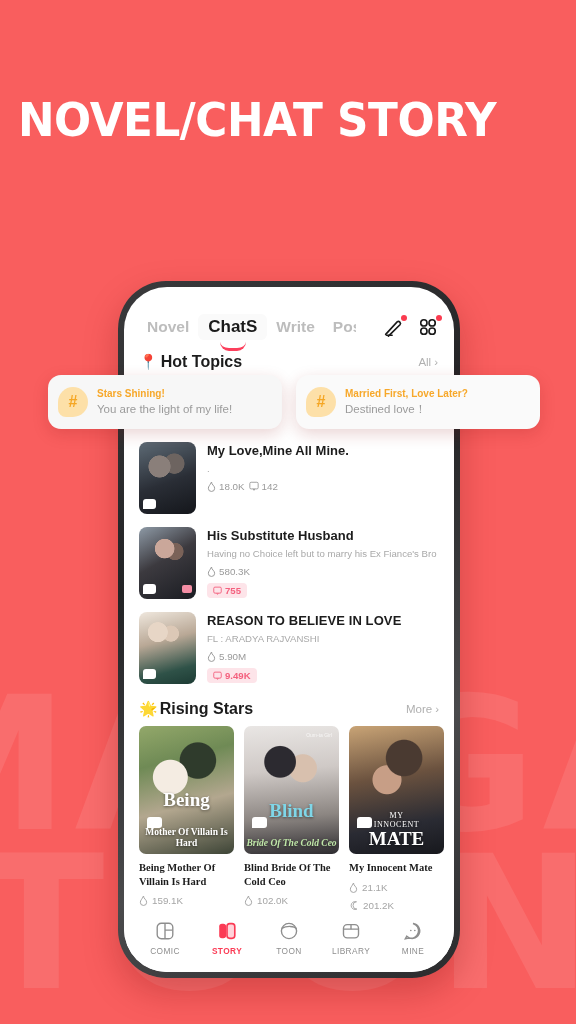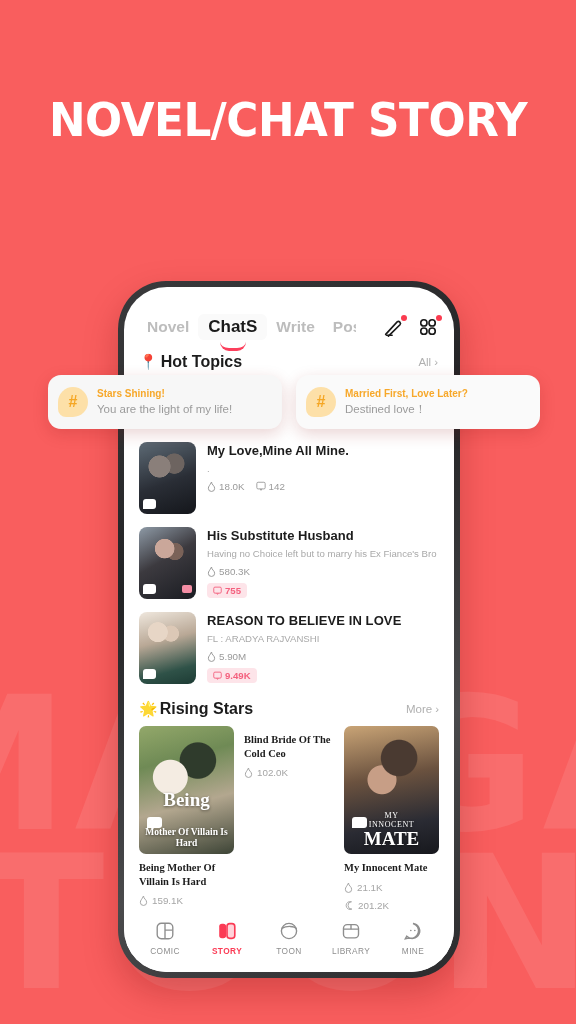--- a/index.html
+++ b/index.html
@@ -28,21 +28,21 @@
     letter-spacing:6px;
     color:#ffffff;
     opacity:0.09;
     white-space:nowrap;
   }
 
   
   .headline {
     position:absolute;
     top:96px; left:0; right:0;
-    text-align:center;
+    text-align:left;
     z-index:3;
   }
   .headline-text {
     display:inline-block;
     font-family:"DejaVu Sans", sans-serif;
     font-weight:bold;
     font-size:47px;
     line-height:1;
     color:#ffffff;
     letter-spacing:-0.5px;
@@ -167,21 +167,21 @@
     font-size:13px; font-weight:bold; color:#1c1c1c;
     white-space:nowrap; overflow:hidden; text-overflow:clip;
     line-height:1.25;
   }
   .story-title.caps { font-weight:bold; letter-spacing:0.1px; }
   .story-desc {
     font-size:9.6px; color:#a9a9a9; margin-top:4px;
     white-space:nowrap; overflow:hidden;
     line-height:1.2;
   }
-  .story-stats { display:flex; align-items:center; gap:11px; margin-top:6px; }
+  .story-stats { display:flex; align-items:center; gap:4px; margin-top:6px; }
   .stat { display:flex; align-items:center; gap:3px; font-size:9.8px; color:#9a9a9a; }
   .badge {
     display:inline-flex; align-items:center; gap:3px;
     margin-top:6px;
     background:#fde4e9; color:#f4607e;
     font-size:9.6px; font-weight:bold;
     padding:2px 6px; border-radius:4px;
   }
 
   
@@ -443,20 +443,26 @@
         <div class="rs-name">Being Mother Of Villain Is Hard</div>
         <div class="rs-stat">
           <svg width="9" height="11" viewBox="0 0 10 12" fill="none" stroke="#a5a5a5" stroke-width="1.1">
                 <path d="M5 1 C5 4 8.5 5 8.5 8 A3.5 3.5 0 0 1 1.5 8 C1.5 5.6 3.2 5 5 1Z"></path>
               </svg>
           <span>159.1K</span>
         </div>
       </div>
 
       <div class="rs-card">
+        <div class="rs-cover c2">
+          <span class="cover-tag">Oum-ta Girl</span>
+          <div class="cover-main blue">Blind</div>
+          <div class="cover-sub green">Bride Of The Cold Ceo</div>
+          <span class="cover-chat"></span>
+        </div>
         <div class="rs-name">Blind Bride Of The Cold Ceo</div>
         <div class="rs-stat">
           <svg width="9" height="11" viewBox="0 0 10 12" fill="none" stroke="#a5a5a5" stroke-width="1.1">
                 <path d="M5 1 C5 4 8.5 5 8.5 8 A3.5 3.5 0 0 1 1.5 8 C1.5 5.6 3.2 5 5 1Z"></path>
               </svg>
           <span>102.0K</span>
         </div>
       </div>
 
       <div class="rs-card">

